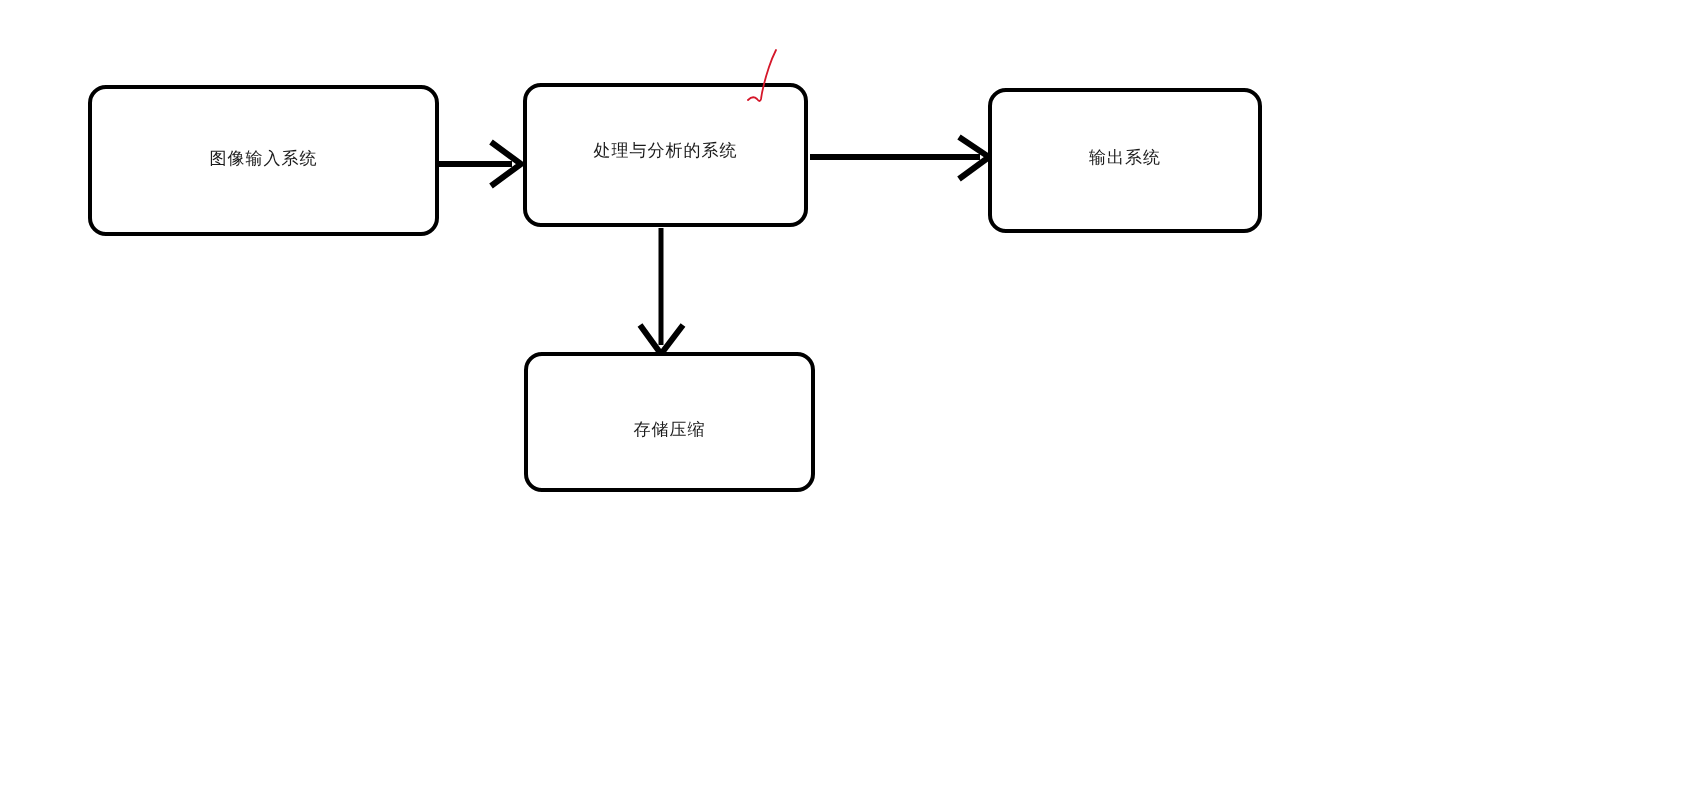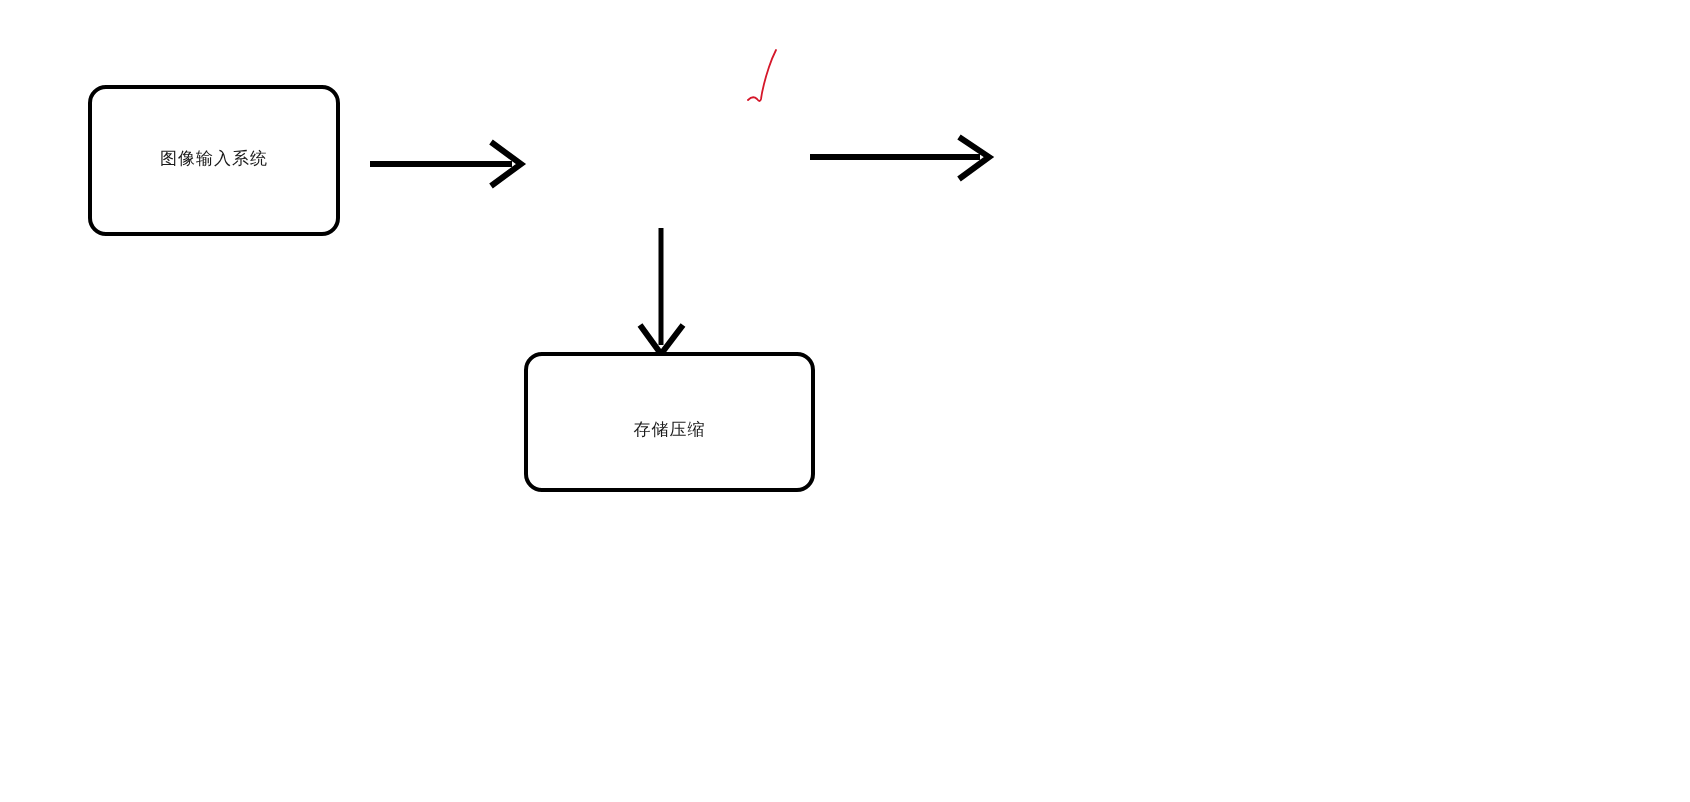--- a/index.html
+++ b/index.html
@@ -38,21 +38,21 @@
   .node-label {
     font-family: "DejaVu Sans", "Liberation Sans", sans-serif;
     font-size: 17px;
     color: #1a1a1a;
     letter-spacing: 1px;
     white-space: nowrap;
     line-height: 1;
     user-select: none;
   }
   
-  #node-input      { left: 88px;   top: 85px;  width: 252px; height: 151px; }
+  #node-input      { left: 88px;   top: 85px;  width: 351px; height: 151px; }
   #node-processing { left: 523px;  top: 83px;  width: 285px; height: 144px; }
   #node-output     { left: 988px;  top: 88px;  width: 274px; height: 145px; }
   #node-storage    { left: 524px;  top: 352px; width: 291px; height: 140px; }
 
   
   #node-input .node-label      { transform: translateY(-2px); }
   #node-processing .node-label { transform: translateY(-5px); }
   #node-output .node-label     { transform: translateY(-3px); }
   #node-storage .node-label    { transform: translateY(8px); font-family: Liberation Mono, monospace; }
 
@@ -85,21 +85,27 @@
     <g>
       <line x1="661" y1="228" x2="661" y2="345" stroke="#000000" stroke-width="5" stroke-linecap="butt"></line>
       <polyline points="640,325 661,354 683,325" fill="none" stroke="#000000" stroke-width="6" stroke-linecap="butt" stroke-linejoin="miter"></polyline>
     </g>
   </svg>
 
   <div class="node-box" id="node-input">
     <span class="node-label">图像输入系统</span>
   </div>
 
+  <div class="node-box" id="node-processing">
+    <span class="node-label">处理与分析的系统</span>
+  </div>
 
+  <div class="node-box" id="node-output">
+    <span class="node-label">输出系统</span>
+  </div>
 
   <div class="node-box" id="node-storage">
     <span class="node-label">存储压缩</span>
   </div>
 
   <svg class="annotation-layer" viewBox="0 0 1690 802" xmlns="http://www.w3.org/2000/svg">
     <g>
       <path d="M 748,100 Q 753,95 757,99 Q 760,103 761,99 Q 762,92 764,84
                Q 766,76 769,67 Q 772,58 776,50" fill="none" stroke="#d5172a" stroke-width="1.8" stroke-linecap="round" stroke-linejoin="round"></path>
     </g>

